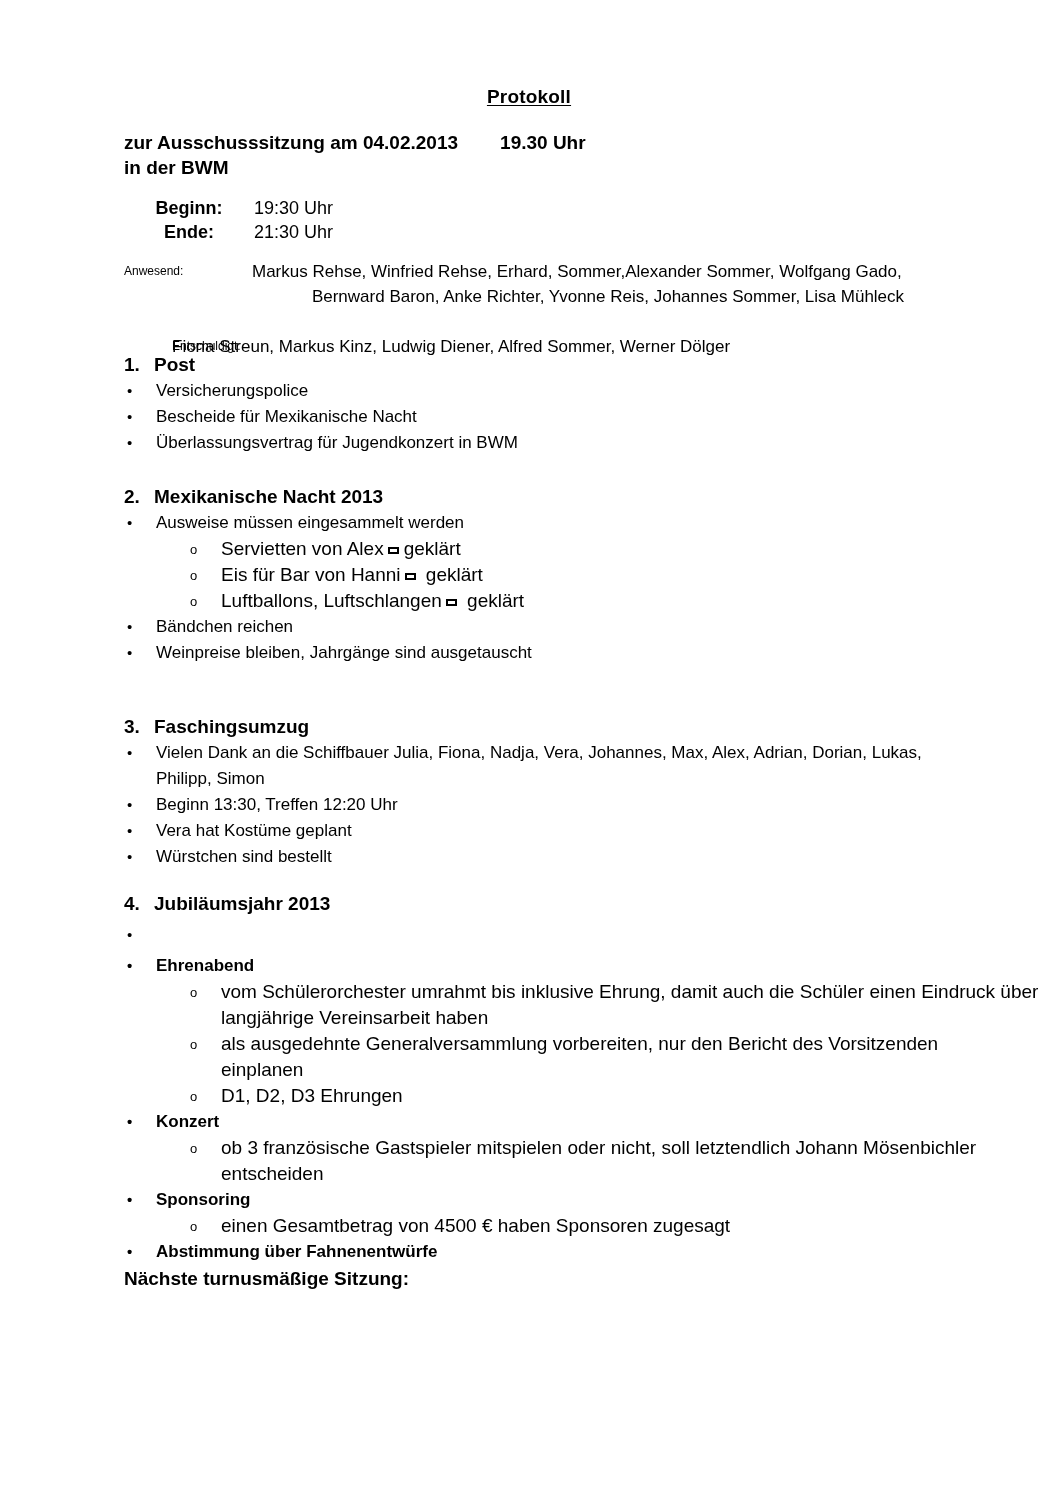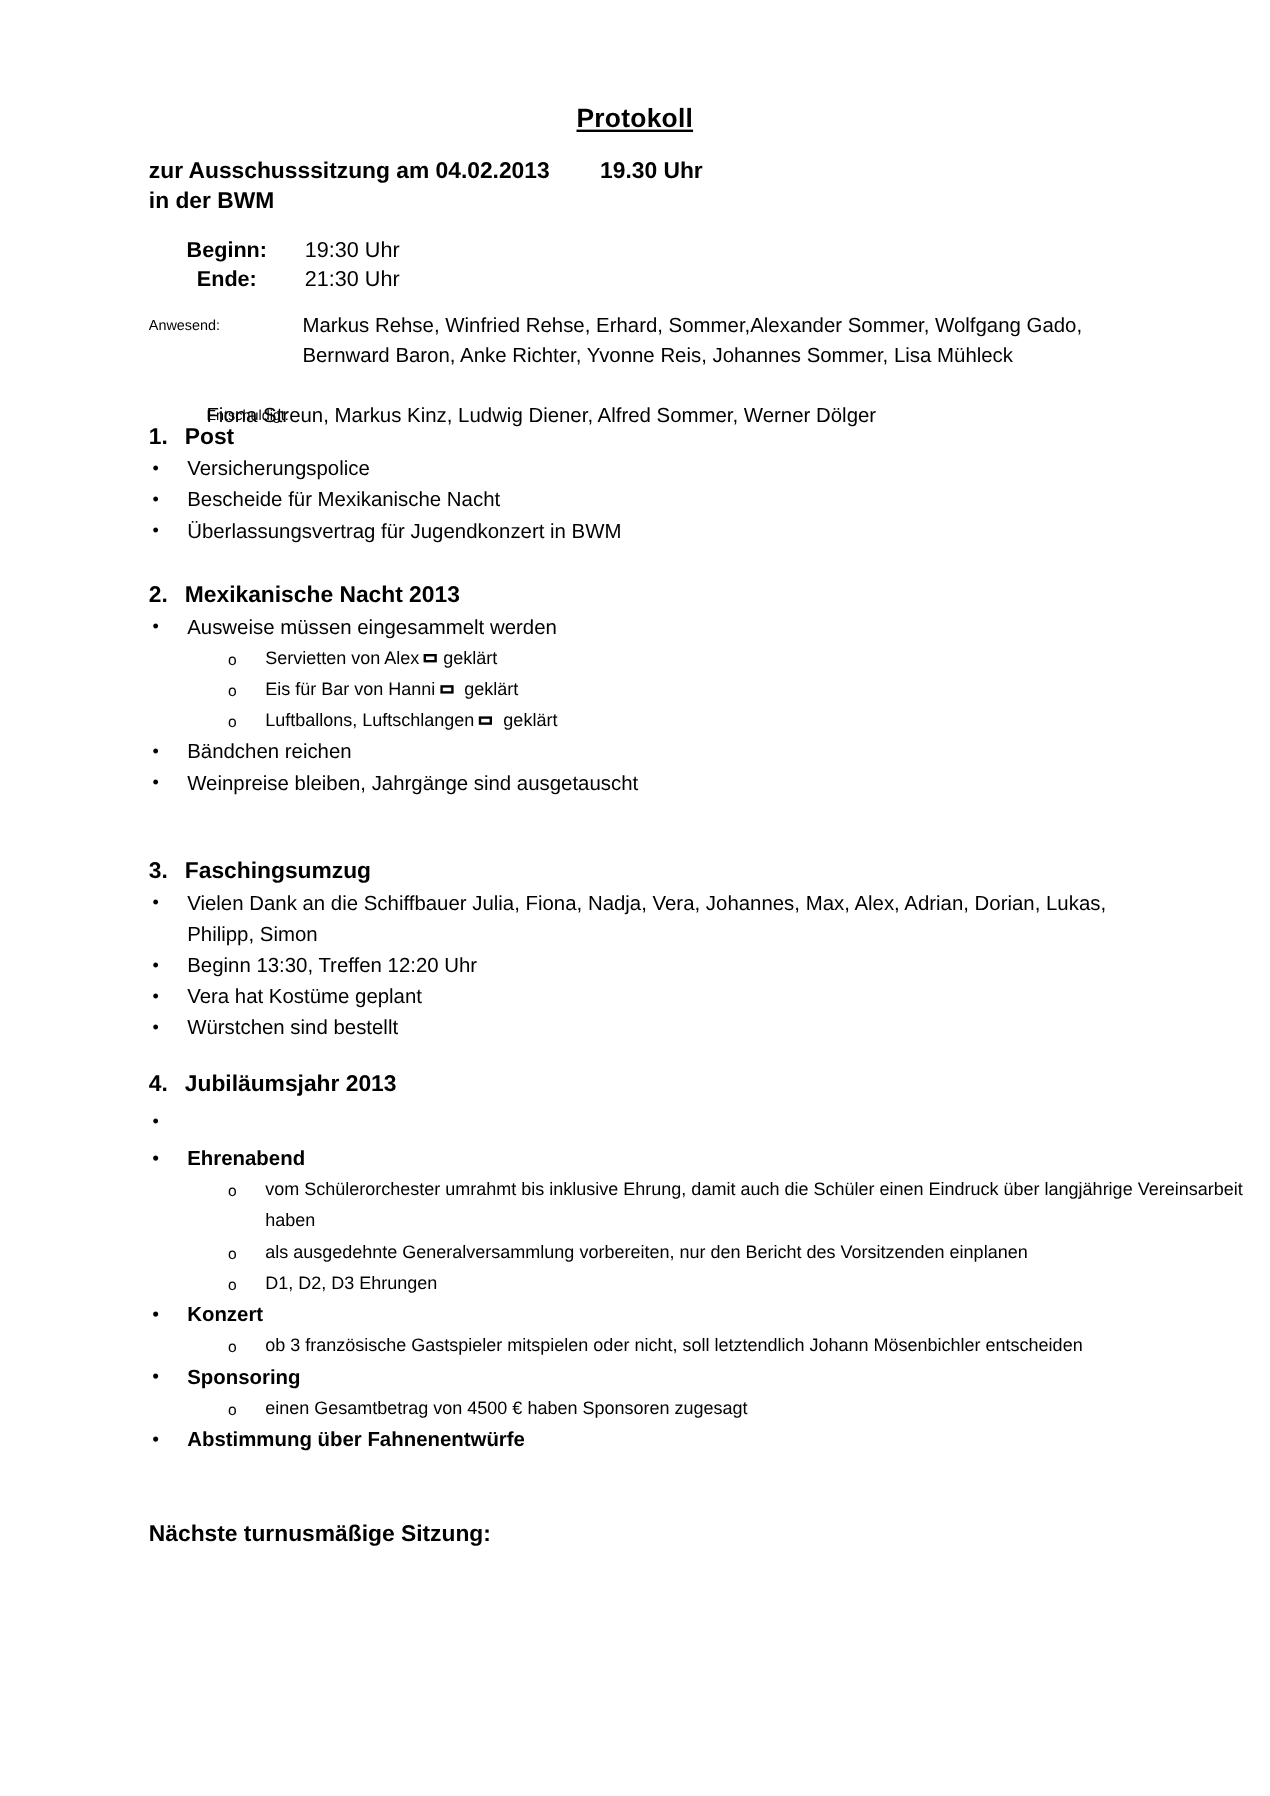--- a/index.html
+++ b/index.html
@@ -24,21 +24,21 @@
     padding: 0;
   }
 
   
   .doc-title {
     position: absolute;
     top: 86px;
     left: 0;
     width: 1058px;
     text-align: center;
-    font-size: 22px;
+    font-size: 19px;
     font-weight: bold;
     text-decoration: underline;
     text-underline-offset: 2px;
     letter-spacing: .2px;
   }
 
   .meta-block {
     position: absolute;
     left: 124px;
     top: 130px;
@@ -81,20 +81,21 @@
   }
   .people .lbl.anw { width: 128px; }
   .people .lbl.ent { width: 0; padding-right: 0; }
   .people .names {
     font-weight: normal;
     flex: 1 1 auto;
   }
   .people .names .line2 {
     display: block;
     padding-left: 0;
+    text-align: center;
   }
   .people .r-entsch { margin-top: 25px; margin-left: 48px; }
   .people .r-entsch .names { padding-left: 0; }
 
   
   .section {
     position: absolute;
     left: 124px;
     width: 860px;
   }
@@ -132,21 +133,21 @@
   ul.lvl1 > li.b { font-weight: bold; }
 
   ul.lvl2 {
     list-style: none;
     margin: 0;
     padding: 0;
   }
   ul.lvl2 > li {
     position: relative;
     padding-left: 97px;
-    font-size: 15px;
+    font-size: 19px;
     line-height: 26px;
   }
   ul.lvl2 > li::before {
     content: "o";
     position: absolute;
     left: 66px;
     top: 0;
     font-size: 13px;
     line-height: 27px;
   }

